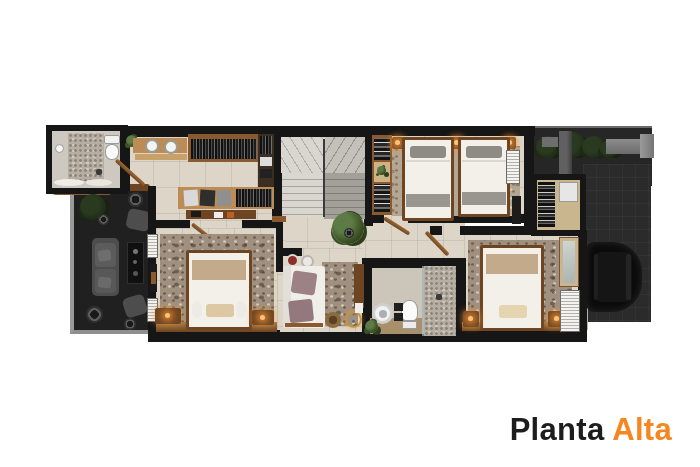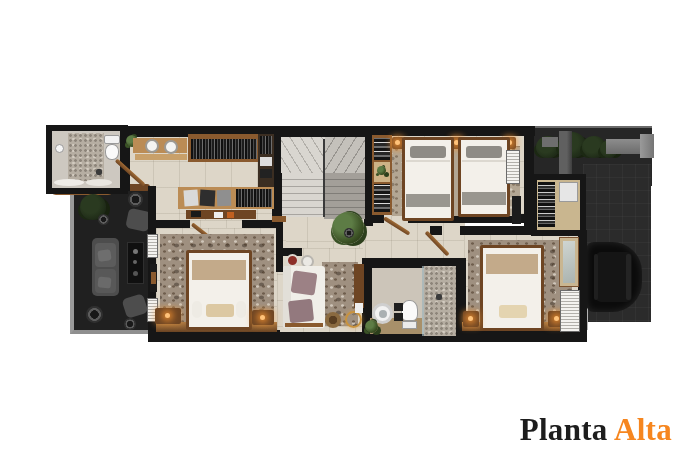--- a/index.html
+++ b/index.html
@@ -1,17 +1,17 @@
 <!DOCTYPE html>
 <html style="--canvas: #ffffff; --accent: #f6861f; --title-text: #1d1d1d; --wall: #161616; --floor: #ddd6c8; --wood: #8a5a2e; --wood-light: #bb8c55; --wood-dark: #6e4523; --rug: #9f9080; --rug-light: #b3a693; --mosaic: #b6aea2; --bedding: #f3f0ea; --tan: #c3aa8a; --pillow-gray: #8e8b85; --mauve: #9c8185; --stair-light: #d9d6d0; --stair-dark: #a39f99; --void-bg: #202020; --void-furniture: #4d4d4d; --garden: #262626; --drive: #2b2b2b; --car: #0b0b0b; --plant: #35491f; --concrete: #9a9a9a; --shutter: #f4f3f0;"><head>
 <meta charset="utf-8">
 <style>
   html,body{margin:0;padding:0;background:#fff;}
   .canvas{position:relative;width:700px;height:467px;background:var(--canvas,#fff);overflow:hidden;
-          font-family:Liberation Serif, serif;}
+          font-family:Liberation Sans, sans-serif;}
   .a{position:absolute;box-sizing:border-box;}
   .wall{background:var(--wall);}
   .floor{background-color:var(--floor);
      background-image:linear-gradient(rgba(120,108,90,.16) 1px,transparent 1px),
                       linear-gradient(90deg,rgba(120,108,90,.16) 1px,transparent 1px);
      background-size:26px 26px;}
   .rug{background-color:var(--rug);
      background-image:radial-gradient(rgba(70,52,35,.55) 1px,transparent 2px),
                       radial-gradient(rgba(245,240,230,.55) 1px,transparent 2px),
                       radial-gradient(rgba(35,25,15,.4) 2px,transparent 3px);

